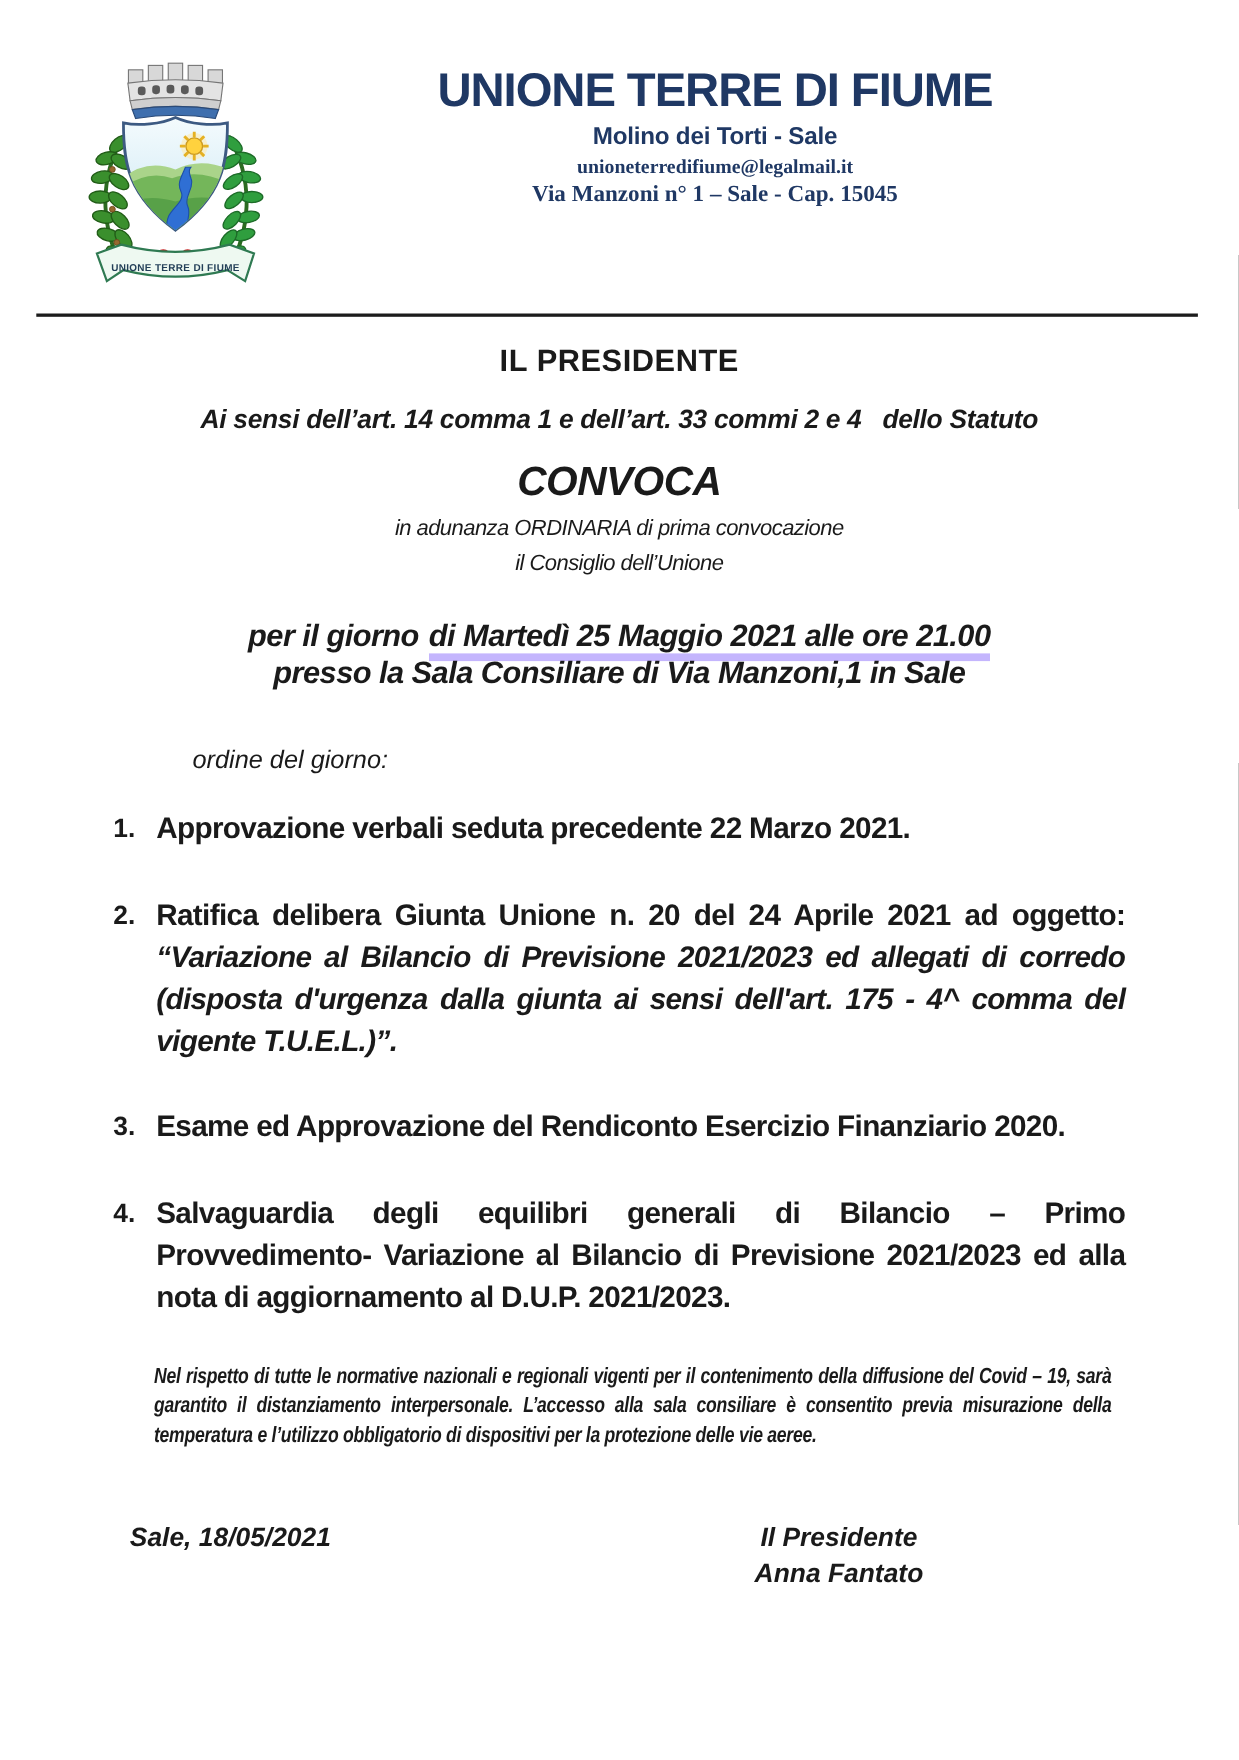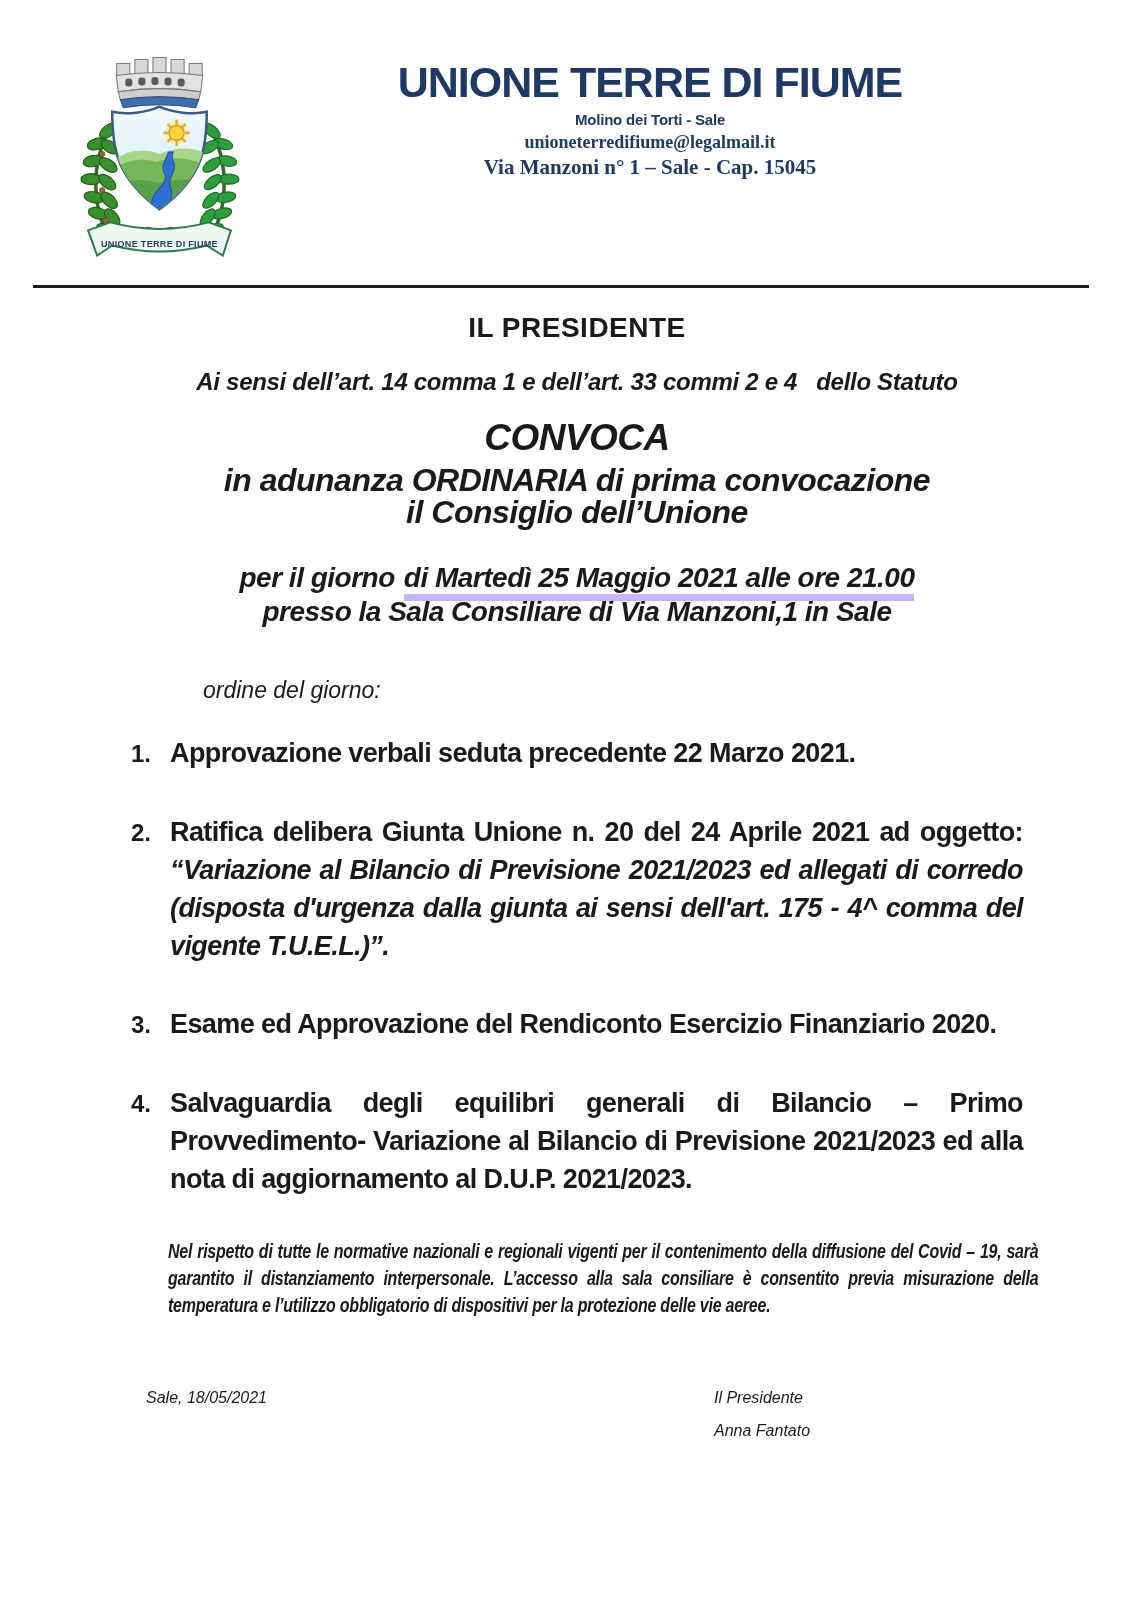--- a/index.html
+++ b/index.html
@@ -15,53 +15,53 @@
 
   
   .header { position:absolute; top:0; left:0; right:0; height:287px; }
   .crest { position:absolute; left:72px; top:48px; width:176px; height:214px; }
   .header-text {
     position:absolute; left:300px; top:60px; width:700px;
     text-align:center; color:#1f3864;
   }
   .org-title { font-size:43px; font-weight:bold; letter-spacing:-1px; line-height:1.05; }
   .org-sub { font-size:26px; margin-top:7px; }
-  .org-muni { font-size:15px; font-weight:bold; margin-top:6px; letter-spacing:-0.2px; }
+  .org-muni { font-size:22px; font-weight:bold; margin-top:6px; letter-spacing:-0.2px; }
   .org-email { font-family:"Liberation Serif","DejaVu Serif",serif; font-weight:bold; font-size:18px; margin-top:4px; }
   .org-addr { font-family:"Liberation Serif","DejaVu Serif",serif; font-weight:bold; font-size:21px; margin-top:2px; }
   .org-tel { font-size:20px; margin-top:3px; }
   .divider { position:absolute; top:285px; left:33px; width:1056px; border-top:3px solid #1c1c1c; }
 
   
-  .doc { position:absolute; top:287px; left:0; right:0;padding-left:28px; }
+  .doc { position:absolute; top:287px; left:0; right:0; }
   .center { text-align:center; }
   .doc-heading { margin-top:25px; font-size:28px; font-weight:bold; letter-spacing:0.5px; }
   .legal { margin-top:24px; font-size:24px; font-weight:bold; font-style:italic; white-space:pre-wrap; letter-spacing:-0.3px; }
   .convoca { margin-top:21px; font-size:37px; font-weight:bold; font-style:italic; letter-spacing:-0.5px;text-align:center; }
-  .conv-lines { margin-top:5px; font-size:32px; font-weight:bold; font-style:italic; line-height:32px; letter-spacing:-0.5px; }
+  .conv-lines { margin-top:5px; font-size:20px; font-weight:normal; font-style:italic; line-height:32px; letter-spacing:-0.5px; }
   .date-block { margin-top:33px; font-size:28px; font-weight:bold; font-style:italic; line-height:34px; letter-spacing:-0.5px; }
   .underlined { border-bottom:7px solid #c4b5fd; margin-left:9px; padding-bottom:1px; }
   .agenda-label { margin-top:48px; margin-left:175px; font-size:23px; font-weight:normal; font-style:italic; }
 
   .agenda { margin:30px 103px 0 103px; }
   .agenda-item { display:flex; margin-bottom:40px; }
   .agenda-num { flex:0 0 39px; font-size:24px; font-weight:bold; line-height:38px; padding-top:1px; }
   .agenda-txt { flex:1; font-size:27px; font-weight:bold; line-height:38px; letter-spacing:-0.6px; text-align:justify; }
   .quote-italic { font-style:italic; }
 
   .covid-note {
     margin:24px 0 0 140px;
     width:1088px;
     transform:scaleX(0.8); transform-origin:0 0;
     font-size:20px; font-weight:bold; font-style:italic;
     line-height:27px; letter-spacing:-0.3px;
     text-align:justify;
   }
 
-  .bottom-row { position:relative; margin-top:62px; height:80px; font-size:16px; font-weight:normal; font-style:italic; line-height:33px; }
+  .bottom-row { position:relative; margin-top:62px; height:80px; font-size:24px; font-weight:bold; font-style:italic; line-height:33px;text-align:center; }
   .place-date { position:absolute; left:118px; top:0; }
   .signature { position:absolute; left:686px; top:0; }
 </style>
 </head>
 <body>
 
 <div class="page">
 
   <div class="header">
 

